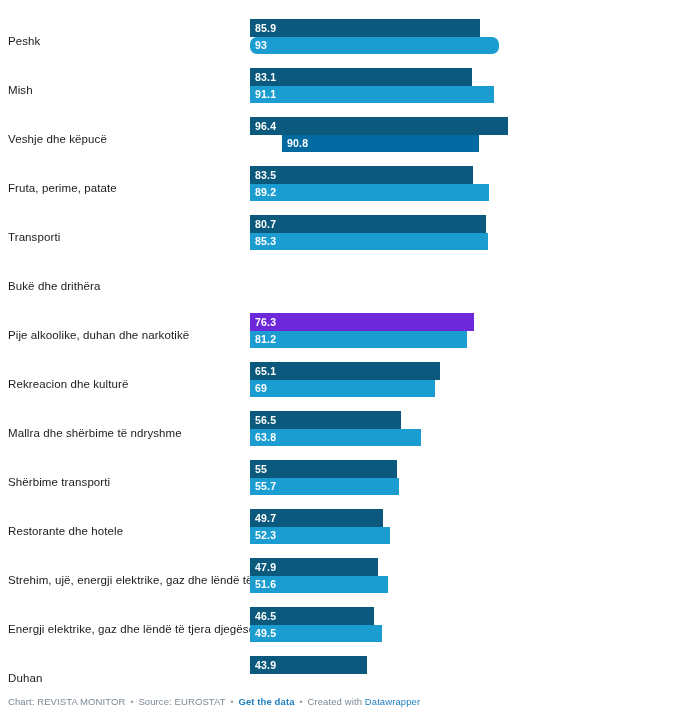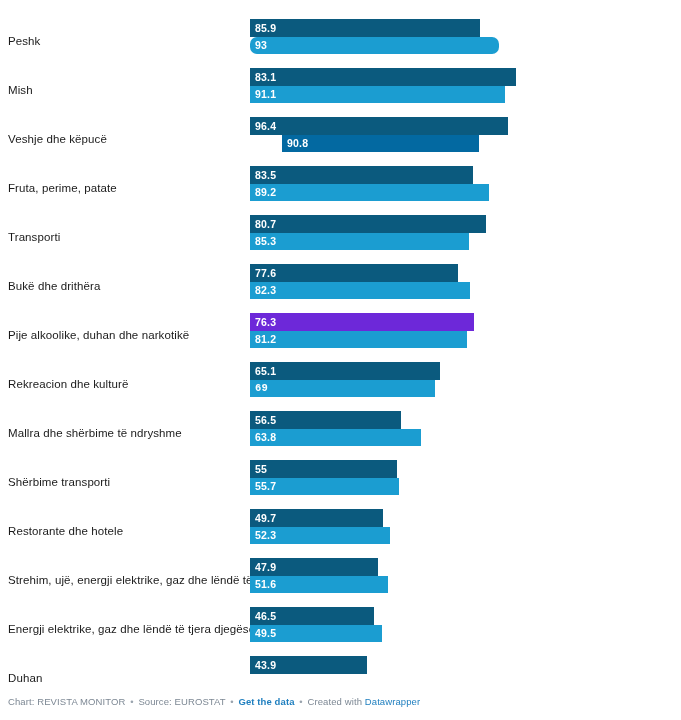--- a/index.html
+++ b/index.html
@@ -113,24 +113,24 @@
             <span class="bar-value">85.9</span>
           </div>
           <div class="bar bar-b" style="width: 248.775px; background: rgb(27, 157, 209); border-radius: 7px;">
             <span class="bar-value">93</span>
           </div>
         </div>
       </div>
       <div class="row">
         <div class="row-label">Mish</div>
         <div class="bars">
-          <div class="bar bar-a" style="width: 222.292px; background: rgb(11, 90, 126); padding-left: 44px;">
+          <div class="bar bar-a" style="width: 222.292px; background: rgb(11, 90, 126);">
             <span class="bar-value">83.1</span>
           </div>
-          <div class="bar bar-b" style="width: 243.692px; background: rgb(27, 157, 209); padding-left: 11px;">
+          <div class="bar bar-b" style="width: 243.692px; background: rgb(27, 157, 209);">
             <span class="bar-value">91.1</span>
           </div>
         </div>
       </div>
       <div class="row">
         <div class="row-label">Veshje dhe këpucë</div>
         <div class="bars">
           <div class="bar bar-a" style="width: 257.87px; background: rgb(11, 90, 126);">
             <span class="bar-value">96.4</span>
           </div>
@@ -149,54 +149,46 @@
             <span class="bar-value">89.2</span>
           </div>
         </div>
       </div>
       <div class="row">
         <div class="row-label">Transporti</div>
         <div class="bars">
           <div class="bar bar-a" style="width: 215.873px; background: rgb(11, 90, 126); padding-left: 20px;">
             <span class="bar-value">80.7</span>
           </div>
-          <div class="bar bar-b" style="width: 219px; background: rgb(27, 157, 209);">
+          <div class="bar bar-b" style="width: 238px; background: rgb(27, 157, 209);">
             <span class="bar-value">85.3</span>
           </div>
         </div>
       </div>
       <div class="row">
         <div class="row-label">Bukë dhe drithëra</div>
-        <div class="bars">
-          <div class="bar bar-a" style="width: 207.58px; background: rgb(11, 90, 126);">
-            <span class="bar-value">77.6</span>
-          </div>
-          <div class="bar bar-b" style="width: 220.152px; background: rgb(27, 157, 209);">
-            <span class="bar-value">82.3</span>
-          </div>
-        </div>
       </div>
       <div class="row">
         <div class="row-label">Pije alkoolike, duhan dhe narkotikë</div>
         <div class="bars">
           <div class="bar bar-a" style="width: 180px; background: #6d28d9; padding-left: 44px;">
             <span class="bar-value">76.3</span>
           </div>
           <div class="bar bar-b" style="width: 217.21px; background: rgb(27, 157, 209);">
             <span class="bar-value">81.2</span>
           </div>
         </div>
       </div>
       <div class="row">
         <div class="row-label">Rekreacion dhe kulturë</div>
         <div class="bars">
           <div class="bar bar-a" style="width: 174.142px; background: rgb(11, 90, 126); padding-left: 16px;">
             <span class="bar-value">65.1</span>
           </div>
-          <div class="bar bar-b" style="width: 184.575px; background: rgb(27, 157, 209); font-family: Liberation Mono, monospace;">
+          <div class="bar bar-b" style="width: 184.575px; background: rgb(27, 157, 209);">
             <span class="bar-value">69</span>
           </div>
         </div>
       </div>
       <div class="row">
         <div class="row-label">Mallra dhe shërbime të ndryshme</div>
         <div class="bars">
           <div class="bar bar-a" style="width: 151.137px; background: rgb(11, 90, 126);">
             <span class="bar-value">56.5</span>
           </div>

